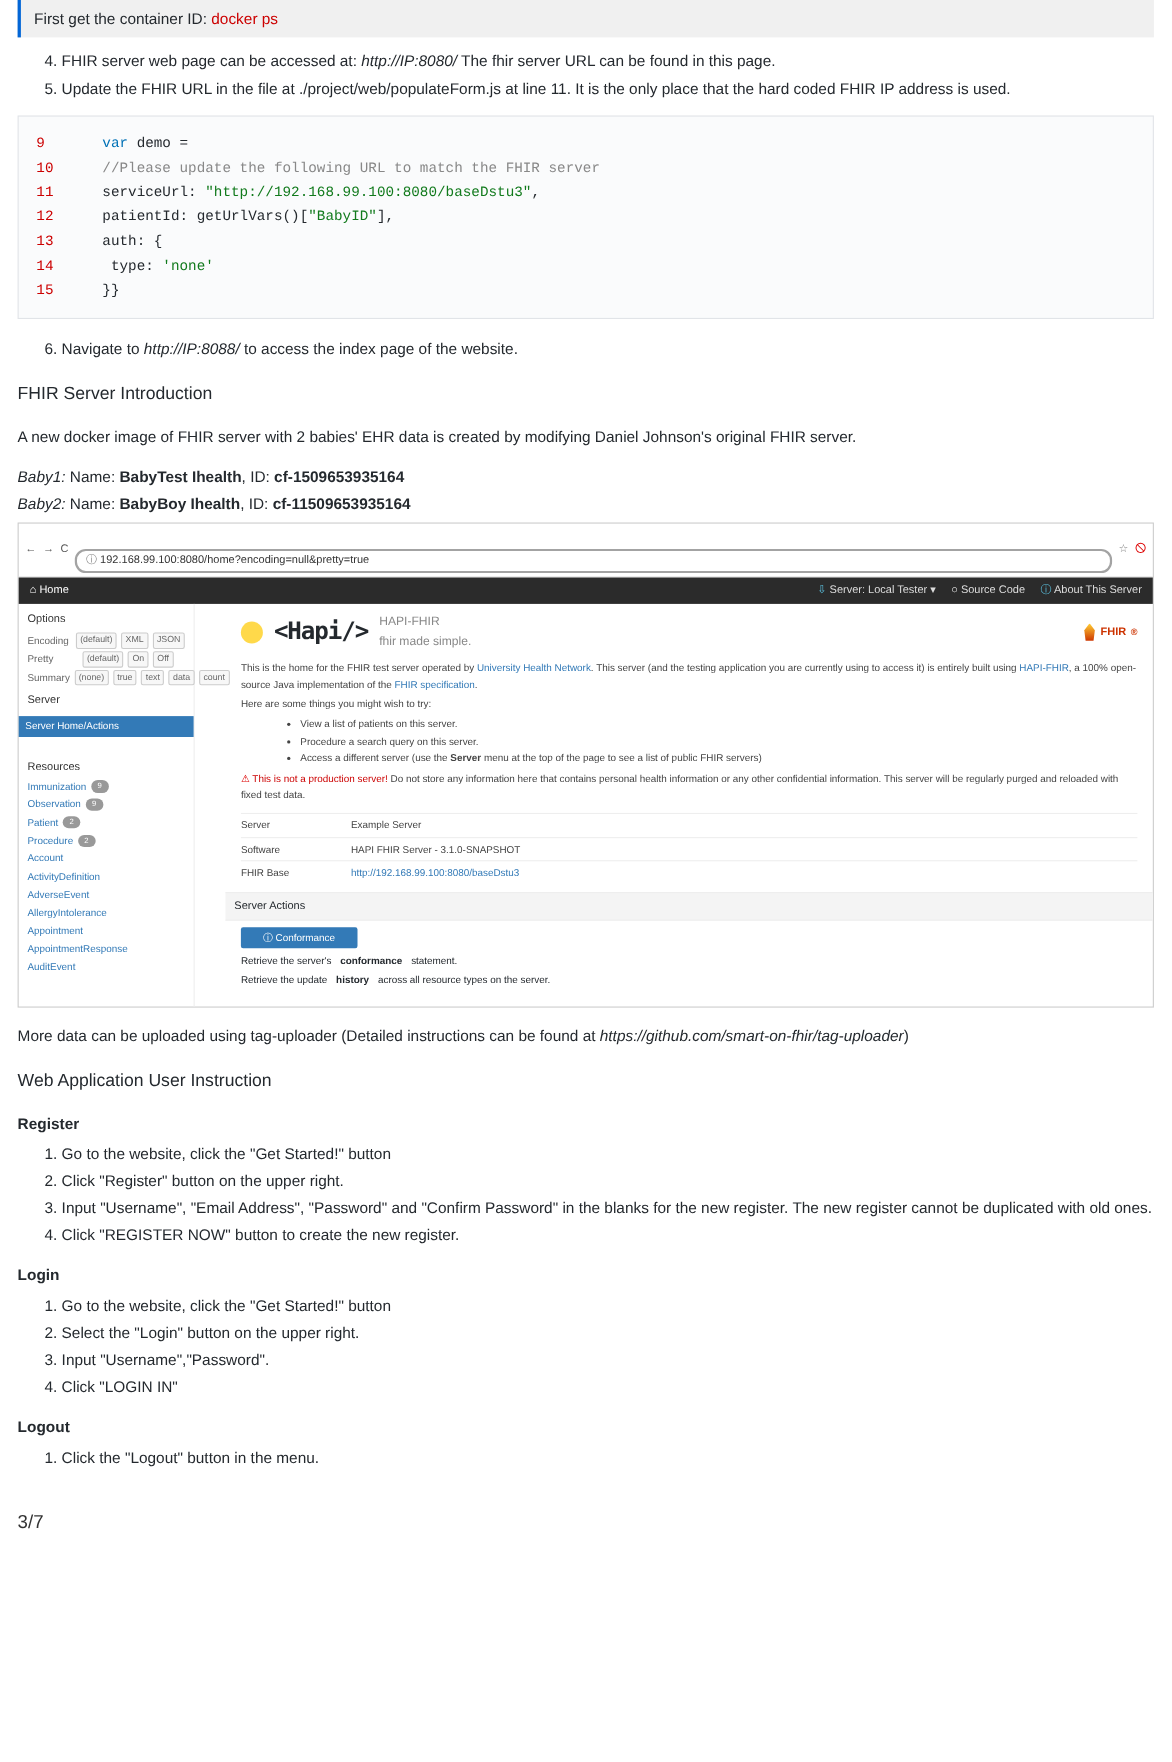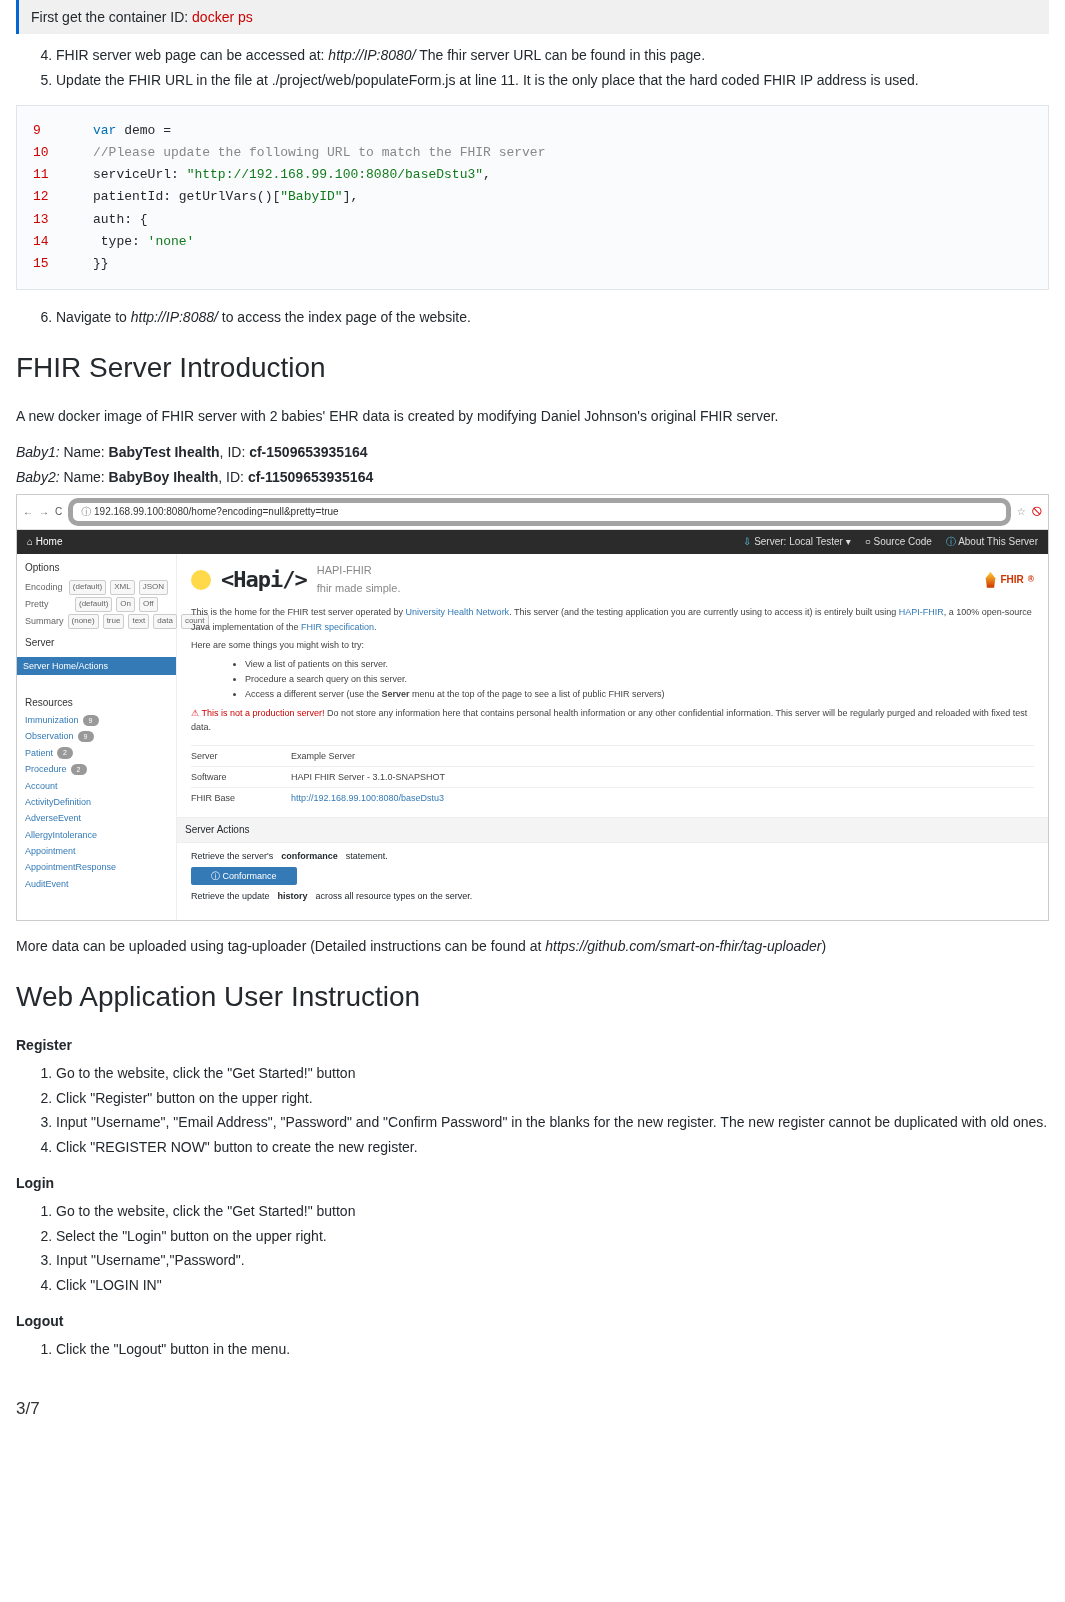--- a/index.html
+++ b/index.html
@@ -30,59 +30,60 @@
     padding: 14px 16px;
     margin: 10px 0 16px;
     font-family: "SFMono-Regular", Consolas, "Liberation Mono", monospace;
     font-size: 13px;
     line-height: 1.7;
   }
   .code-ln { color: #c00; display: inline-block; width: 60px; }
   .code-kw { color: #0071b6; }
   .code-cm { color: #888; }
   .code-str { color: #117a1c; }
-  h1.sec { font-size: 28px; font-weight: 400; margin: 18px 0 10px; }
+  h1.sec { font-size: 16px; font-weight: 400; margin: 18px 0 10px; }
   h3.sub { font-size: 14px; font-weight: 700; margin: 14px 0 6px; }
   .babyline { margin: 2px 0; }
   .screenshot {
     border: 1px solid #ccc;
     margin: 6px 0 8px;
     font-size: 10px;
     background: #fff;
   }
   .ss-url {
     display: flex;
     align-items: center;
     gap: 6px;
     padding: 3px 6px;
     border-bottom: 1px solid #ddd;
     color: #555;
   }
   .ss-url .arrow { font-family: sans-serif; }
   .ss-url .urlbox {
     flex: 1;
-    border: 5px solid #a3a3a3;
+    border: 2px solid #a3a3a3;
     border-radius: 10px;
     padding: 1px 8px;
     color: #333;
+    margin-top: 20px;
   }
   .ss-url .star { color: #888; }
   .ss-url .stop { color: #d00; }
   .ss-navbar {
     background: #2b2b2b;
     color: #fff;
     display: flex;
     align-items: center;
     padding: 4px 10px;
   }
   .ss-navbar .home { font-weight: 400; }
   .ss-navbar .right { margin-left: auto; display: flex; gap: 14px; }
   .ss-navbar .right span { color: #ddd; }
   .ss-navbar .caret::after { content: " \25BE"; }
-  .ss-body { display: flex; }
+  .ss-body { display: flex; gap: 28px; }
   .ss-side {
     width: 160px;
     border-right: 1px solid #eee;
     padding: 6px 8px 10px;
     box-sizing: border-box;
   }
   .ss-side .opt-title { color: #333; margin-bottom: 4px; }
   .ss-side .opt-row { display: flex; align-items: center; gap: 4px; margin: 2px 0; color: #666; }
   .ss-side .opt-row .lbl { width: 46px; font-size: 9px; }
   .ss-side .btn {
@@ -309,26 +310,26 @@
             <span class="k">Software</span>
             <span class="v">HAPI FHIR Server - 3.1.0-SNAPSHOT</span>
           </div>
         <div class="row">
             <span class="k">FHIR Base</span>
             <span class="v lnk">http://192.168.99.100:8080/baseDstu3</span>
           </div>
       </div>
       <div class="ss-actions-hdr">Server Actions</div>
       <div class="ss-act">
+        <span class="blue-btn">ⓘ <span>Conformance</span></span>
+      </div>
+      <div class="ss-act">
         <span>Retrieve the server's </span>
           <b>conformance</b>
           <span> statement.</span>
-      </div>
-      <div class="ss-act">
-        <span class="blue-btn">ⓘ <span>Conformance</span></span>
       </div>
       <div class="ss-act">
         <span>Retrieve the update </span>
           <b>history</b>
           <span> across all resource types on the server.</span>
       </div>
     </div>
   </div>
 </div>
 

